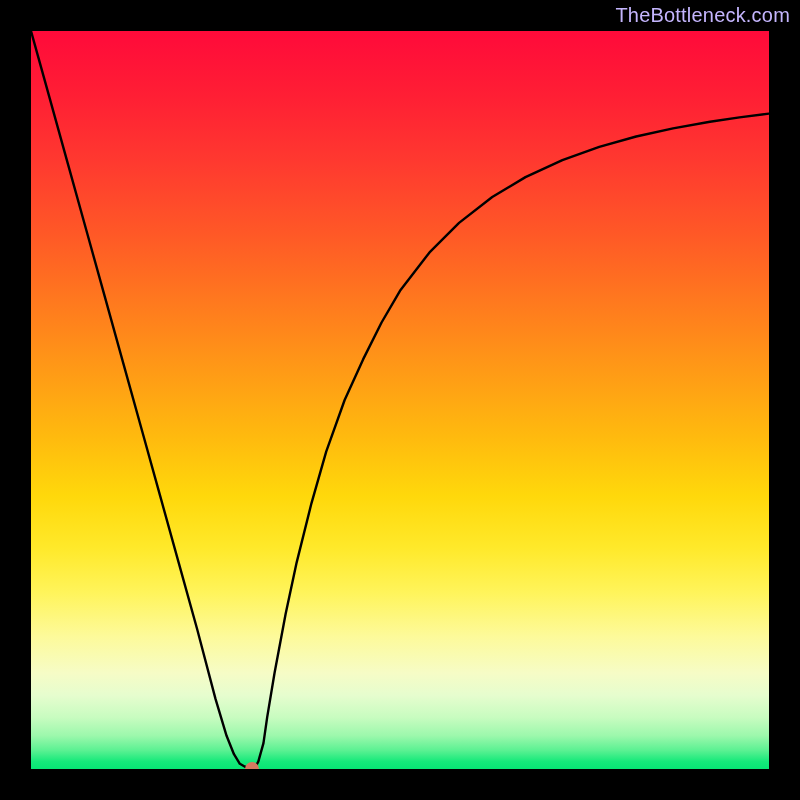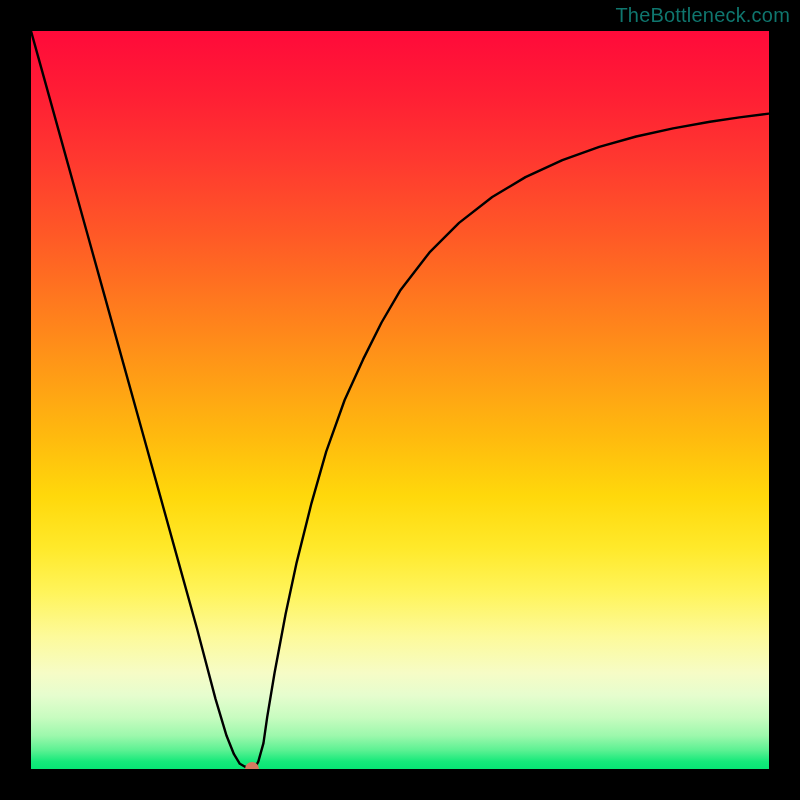--- a/index.html
+++ b/index.html
@@ -59,21 +59,21 @@
   .marker {
     position: absolute;
     pointer-events: none;
   }
   .watermark {
     position: absolute;
     top: 4px;
     right: 10px;
     font-family: Arial, Helvetica, sans-serif;
     font-size: 20px;
-    color: #0f766e;
+    color: #c4b5fd;
     letter-spacing: 0.2px;
     font-weight: 500;
     margin-left: 20px;
   }
 </style>
 </head>
 <body>
 
 <div class="frame">
   <div class="plot">

